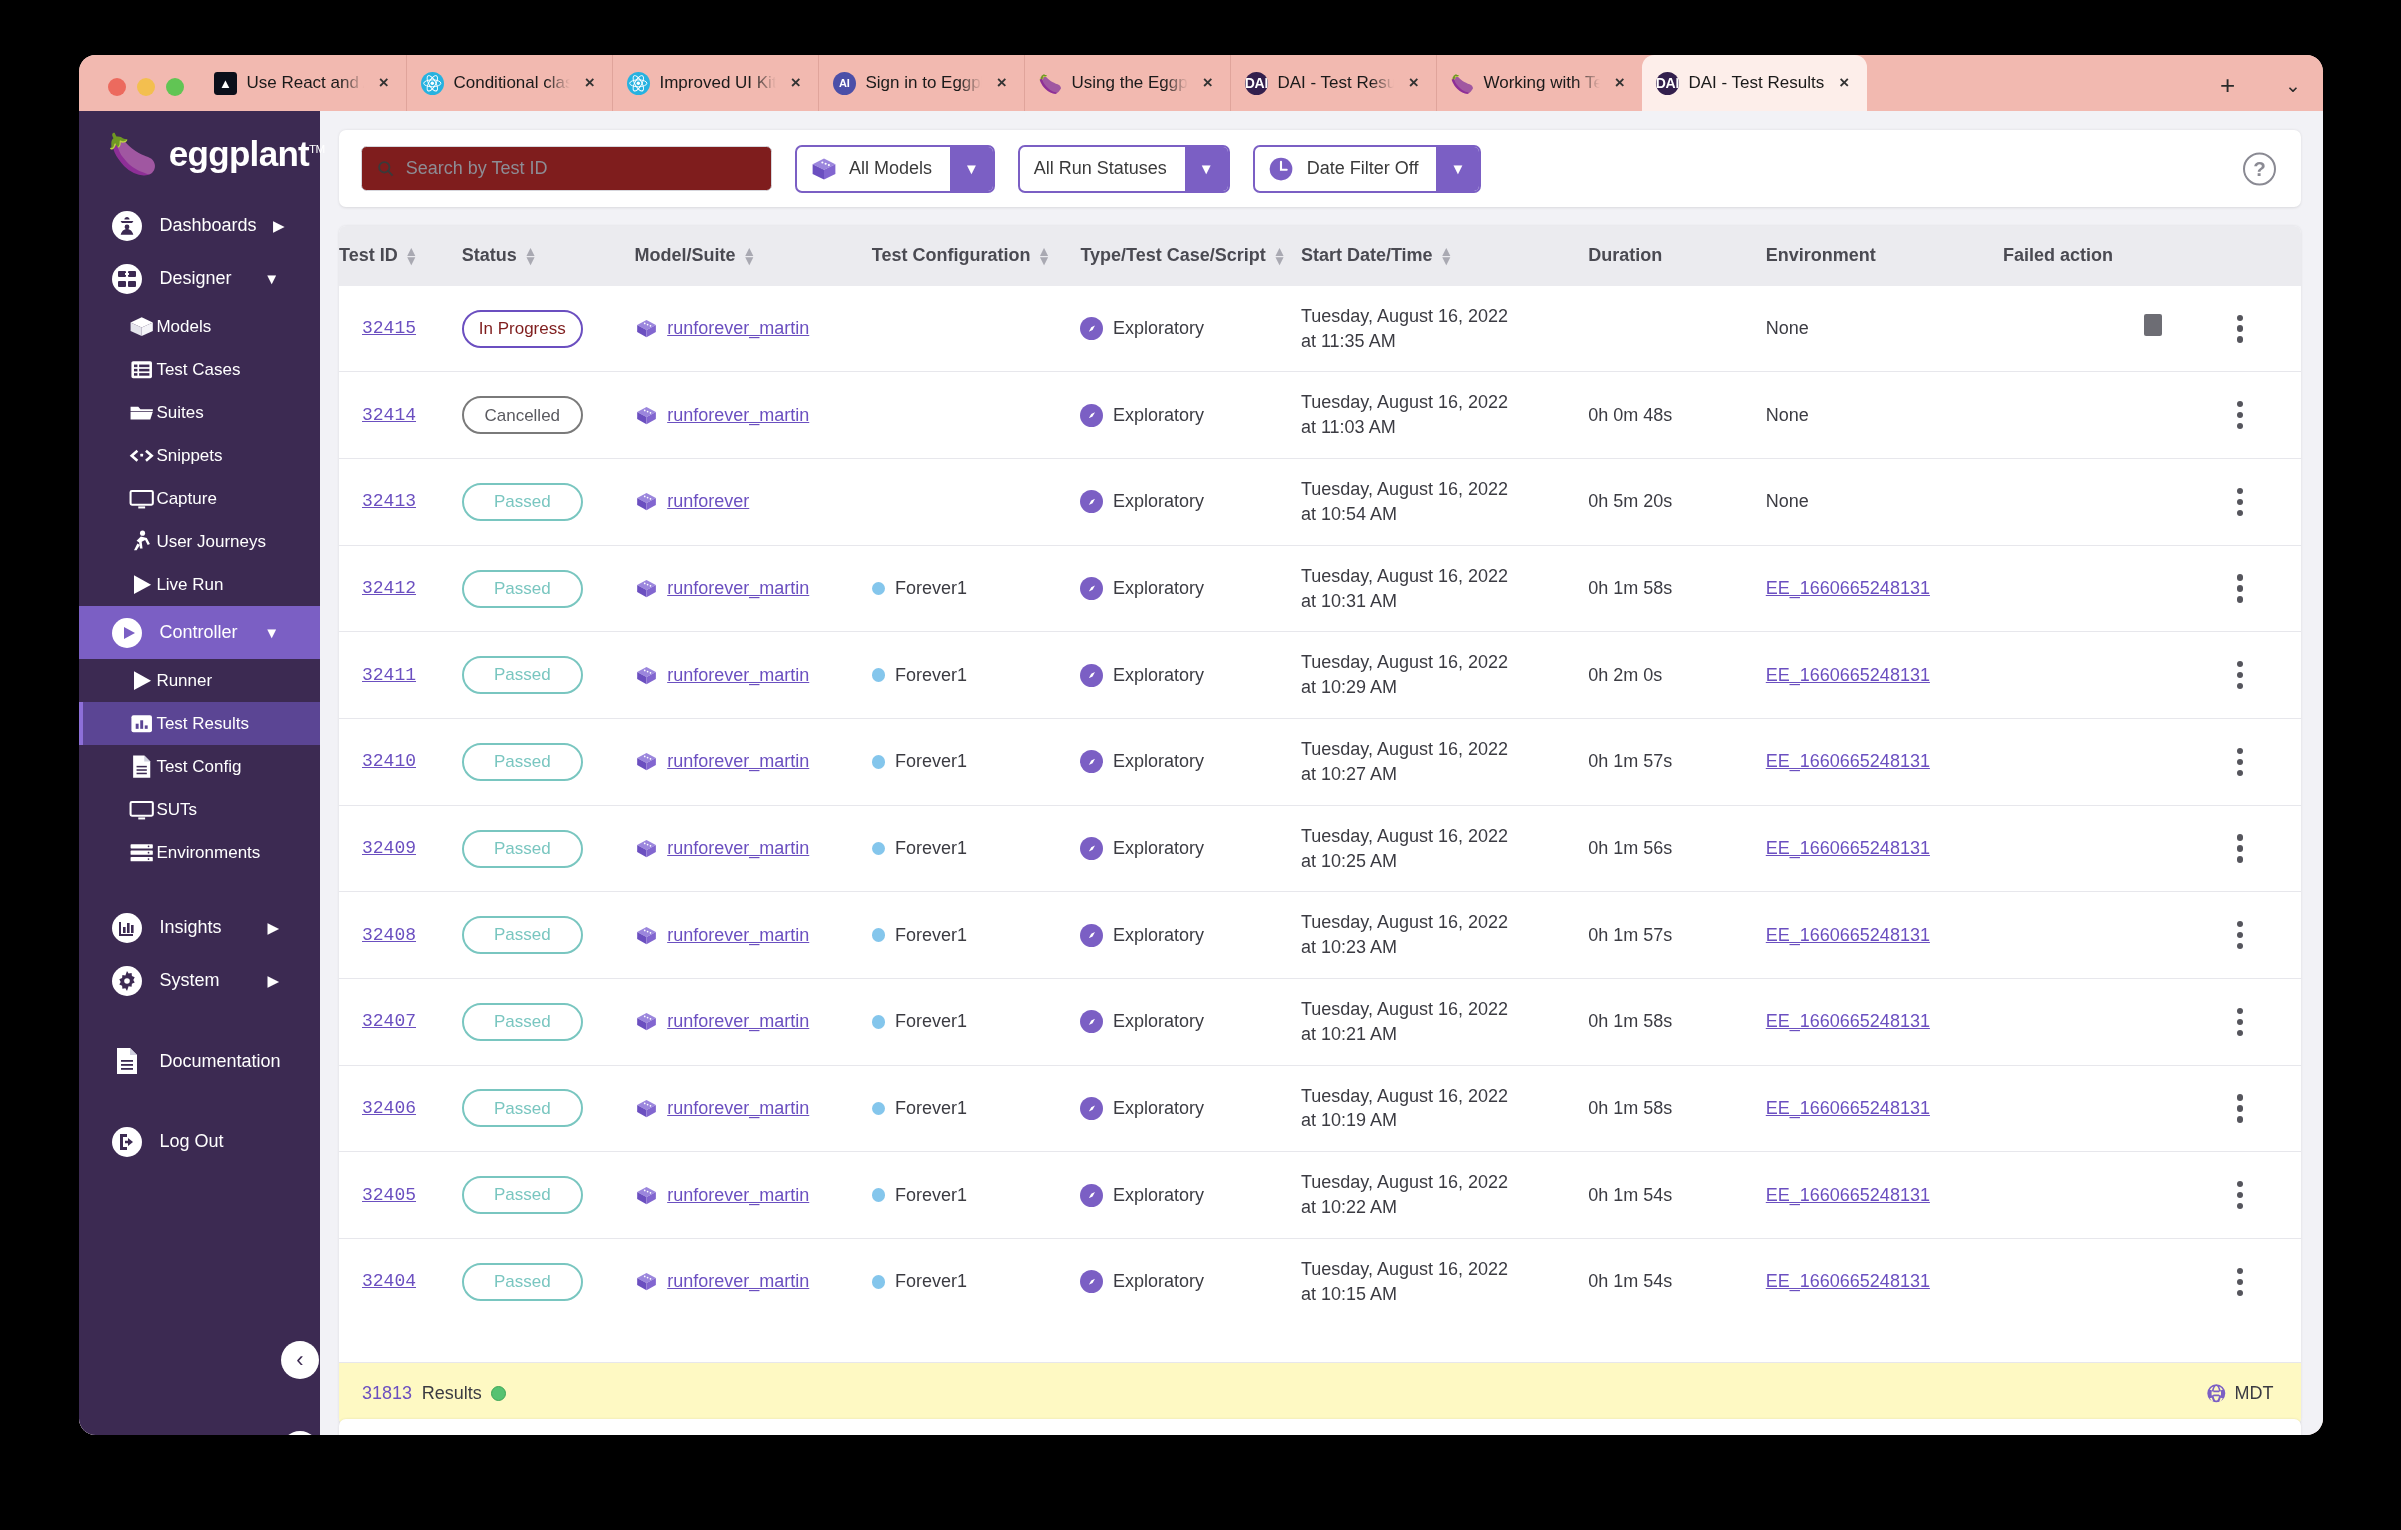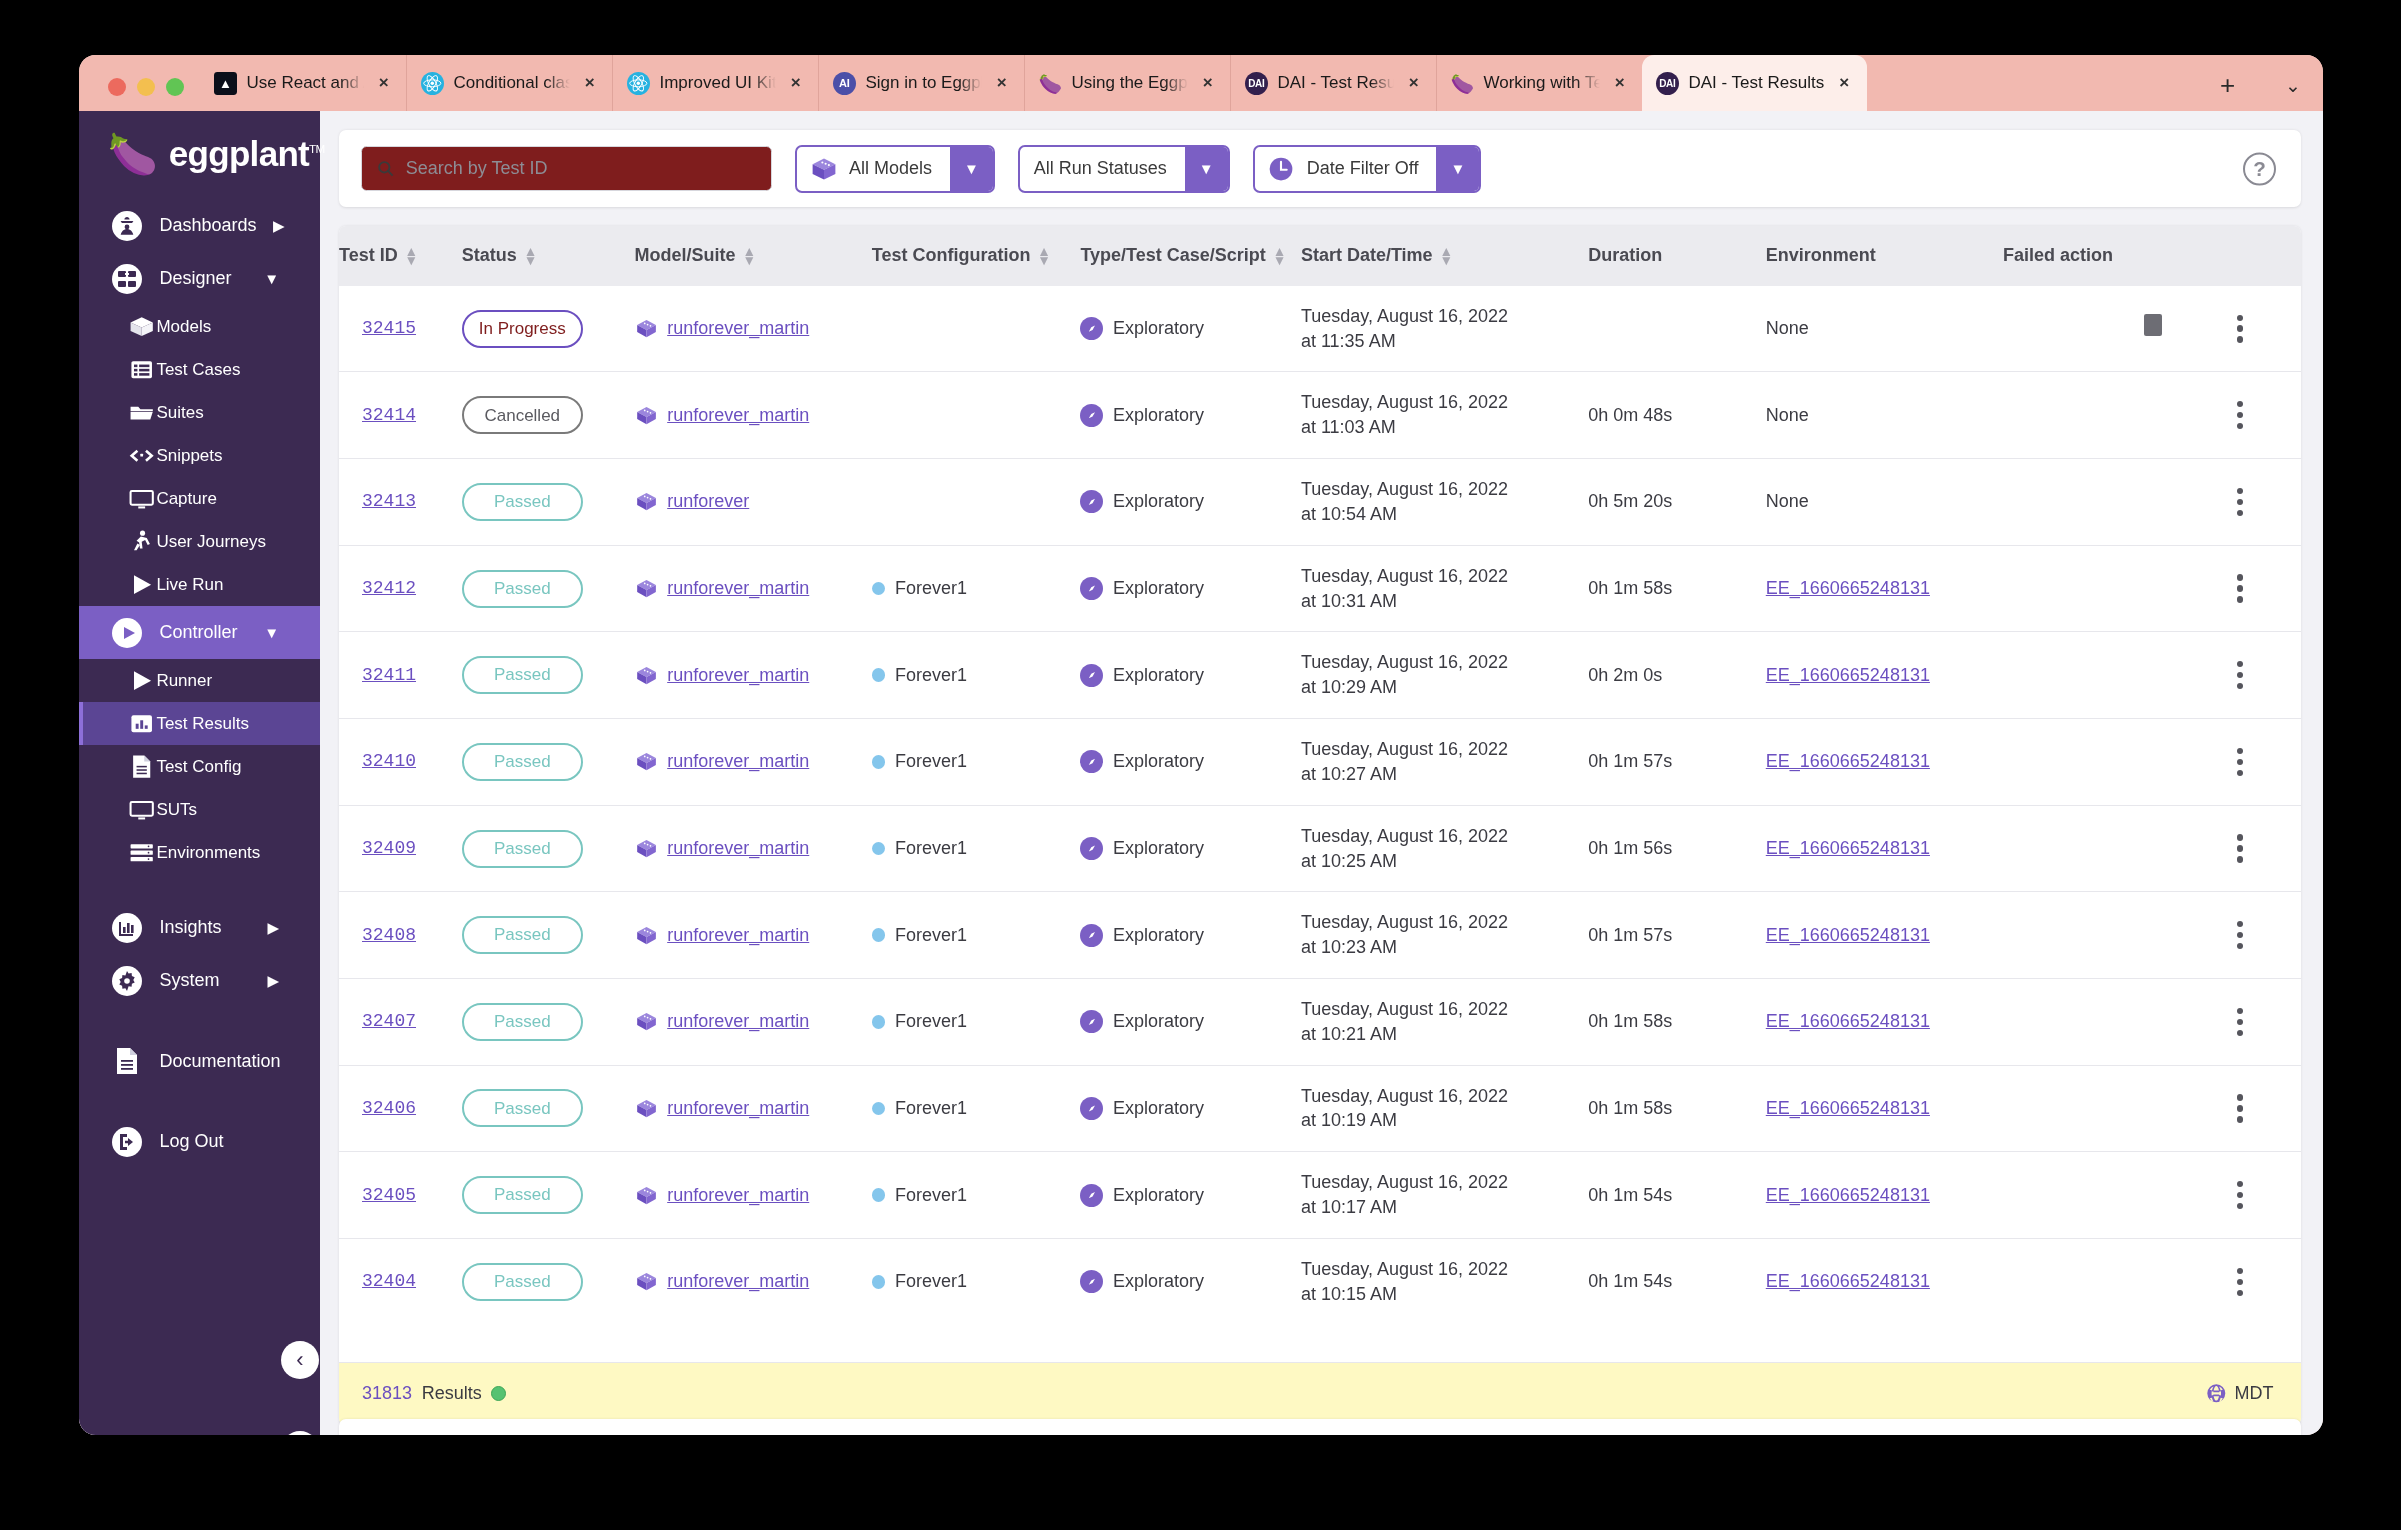--- a/index.html
+++ b/index.html
@@ -61,21 +61,21 @@
     width: 23px; height: 23px; flex: 0 0 23px;
     border-radius: 50%;
     display: flex; align-items: center; justify-content: center;
     font-size: 10.3px; font-weight: bold; color: #fff;
     overflow: hidden;
   }
   .fav-next { background: #0b0f1a; border-radius: 3.4px; font-size: 13px; }
   .fav-react { background: #27b2e0; }
   .fav-react svg { width: 20.6px; height: 20.6px; }
   .fav-ai { background: #4b4fa8; font-size: 11px; }
-  .fav-dai { background: #331f4d; font-size: 10px; letter-spacing: -0.3px; text-align: center; }
+  .fav-dai { background: #331f4d; font-size: 14px; letter-spacing: -0.3px; text-align: center; }
   .fav-egg { background: transparent; font-size: 20.6px; line-height: 1; }
   .tab-title {
     font-size: 17px; color: #1a1a1a;
     white-space: nowrap; overflow: hidden;
     text-overflow: clip;
     flex: 1; min-width: 0;
     -webkit-mask-image: linear-gradient(to right,#000 80%,transparent 100%);
             mask-image: linear-gradient(to right,#000 80%,transparent 100%);
   }
   .tab.active .tab-title { -webkit-mask-image: none; mask-image: none; }
@@ -1216,21 +1216,21 @@
                 <td>
                   <div class="cell-flex">
                     <span class="compass">
                       <i class="needle"></i>
                     </span>
                     <span>Exploratory</span>
                   </div>
                 </td>
                 <td>
                   <div>Tuesday, August 16, 2022</div>
-                  <div>at 10:17 AM</div>
+                  <div>at 10:22 AM</div>
                 </td>
                 <td><span>0h 1m 54s</span></td>
                 <td><a class="lnk">EE_1660665248131</a></td>
                 <td style="text-align:right;padding-right:16.5px;"></td>
                 <td>
                   <span class="kebab">
                     <i></i>
                     <i></i>
                     <i></i>
                   </span>

